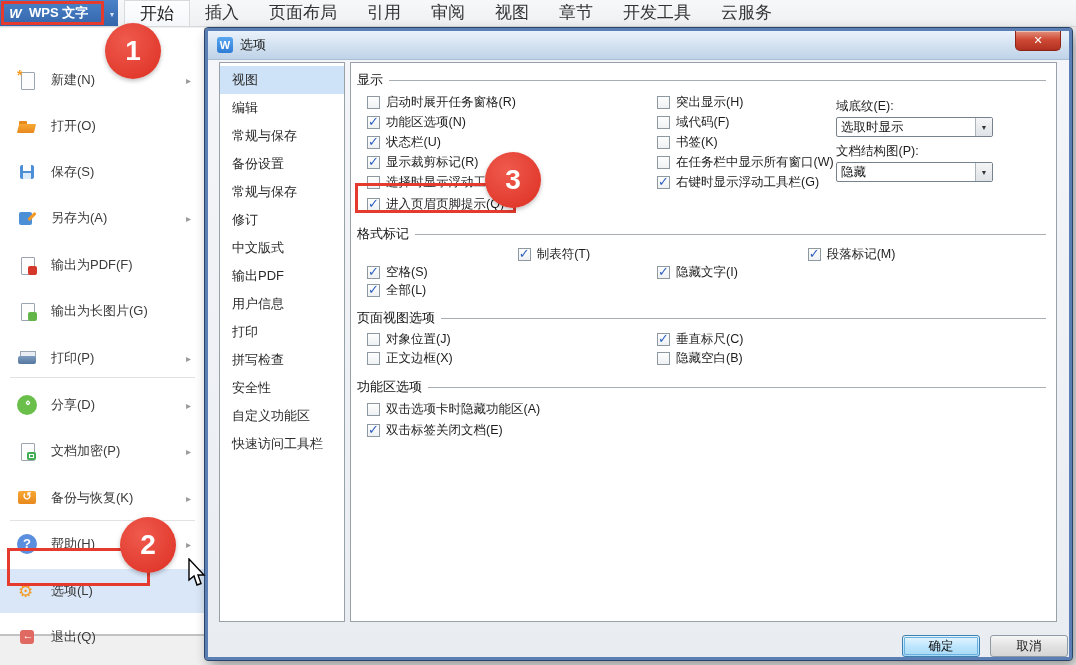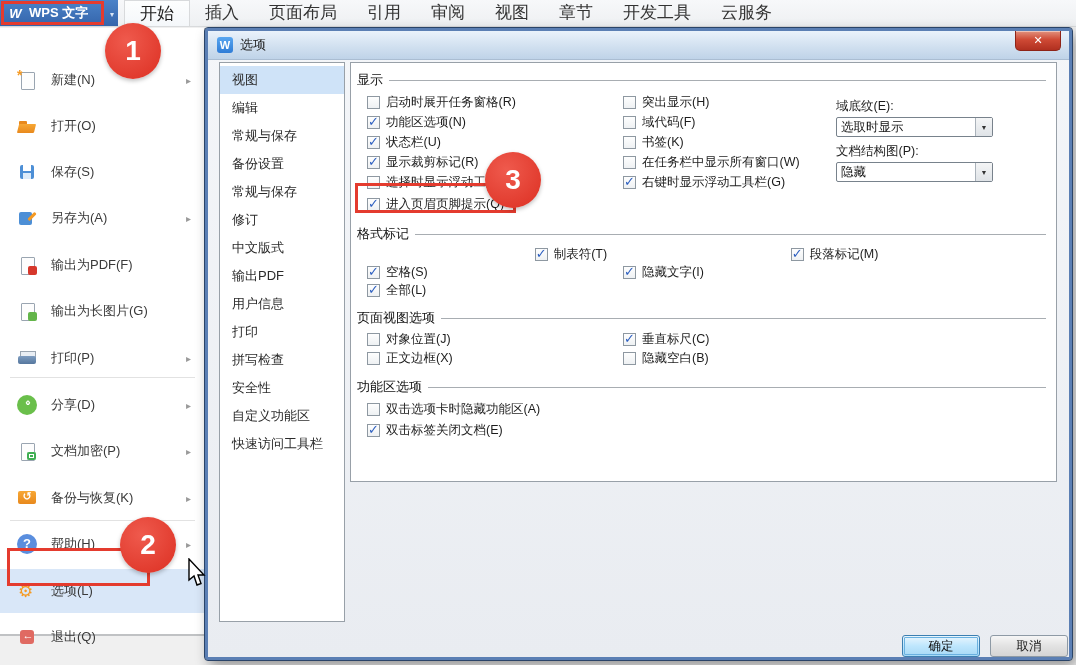--- a/index.html
+++ b/index.html
@@ -55,26 +55,26 @@
   .dialog { position:absolute; left:205px; top:28px; width:867px; height:632px; background:linear-gradient(#f4f6f9,#e9ecf1); border:3px solid #5b7fb4; outline:1px solid #2a4468; border-radius:3px; box-shadow:4px 6px 14px rgba(0,0,0,.4); z-index:10; }
   .dlg-titlebar { position:absolute; left:0; top:0; right:0; height:29px; background:linear-gradient(#eaf2fb,#cfdfef 60%,#bfd3e8); border-bottom:1px solid #aabdd2; display:flex; align-items:center; padding-left:9px; gap:7px; }
   .dlg-icon { width:16px; height:16px; background:linear-gradient(#58a6f0,#2f7cd6); border-radius:3px; color:#fff; font-size:11px; font-weight:bold; display:flex; align-items:center; justify-content:center; }
   .dlg-title { font-size:13px; color:#1e1e1e; }
   .dlg-close { position:absolute; right:8px; top:0; width:46px; height:20px; background:linear-gradient(#e2927e,#cf4a35 45%,#b03020); border:1px solid #8e2417; border-top:none; border-radius:0 0 5px 5px; color:#fff; font-size:11px; font-weight:bold; text-align:center; line-height:19px; box-shadow:inset 0 1px 0 rgba(255,255,255,.45); cursor:pointer; }
 
   .nav-panel { position:absolute; left:11px; top:31px; width:126px; height:560px; background:#fff; border:1px solid #98a0a8; padding-top:3px; overflow:hidden; }
   .nav-item { height:28px; line-height:28px; padding-left:12px; font-size:13px; color:#2b2b2b; cursor:pointer; }
   .nav-item.selected { background:#cfe3f8; }
 
-  .content-panel { position:absolute; left:142px; top:31px; width:707px; height:420px; background:#fff; border:1px solid #98a0a8; padding:8px 10px 0 6px; }
+  .content-panel { position:absolute; left:142px; top:31px; width:707px; height:560px; background:#fff; border:1px solid #98a0a8; padding:8px 10px 0 6px; }
   .group-head { display:flex; align-items:center; gap:6px; height:17px; }
   .group-title { font-size:13px; color:#111; white-space:nowrap; }
   .group-rule { flex:1; border-top:1px solid #a8adb2; margin-top:2px; }
   .rows { padding-left:10px; }
-  .row { display:flex; height:20px; align-items:center; }
+  .row { display:flex; height:20px; align-items:center;gap:34px; }
   .cell1 { flex:0 0 228px; display:flex; align-items:center; gap:6px; }
   .cell2 { display:flex; align-items:center; gap:6px;margin-left:28px; }
   .cb { width:13px; height:13px; flex:0 0 13px; background:linear-gradient(#fefefe,#eef1f3); border:1px solid #8e98a1; position:relative; cursor:pointer; }
   .cb.checked::after { content:'\2713'; position:absolute; left:0px; top:-3px; color:#2d5fc0; font-size:13px; font-weight:bold; }
   .cb-label { font-size:12.5px; color:#1c1c1c; white-space:nowrap; }
 
   .fields { position:absolute; left:479px; top:27px; width:160px; }
   .field-label { font-size:12.5px; color:#1c1c1c; margin-bottom:2px; }
   .dropdown { width:157px; height:20px; background:#fff; border:1px solid #78828c; border-radius:2px; display:flex; align-items:center; margin-bottom:6px; cursor:pointer; }
   .dd-value { flex:1; font-size:12.5px; padding-left:4px; color:#111; }

